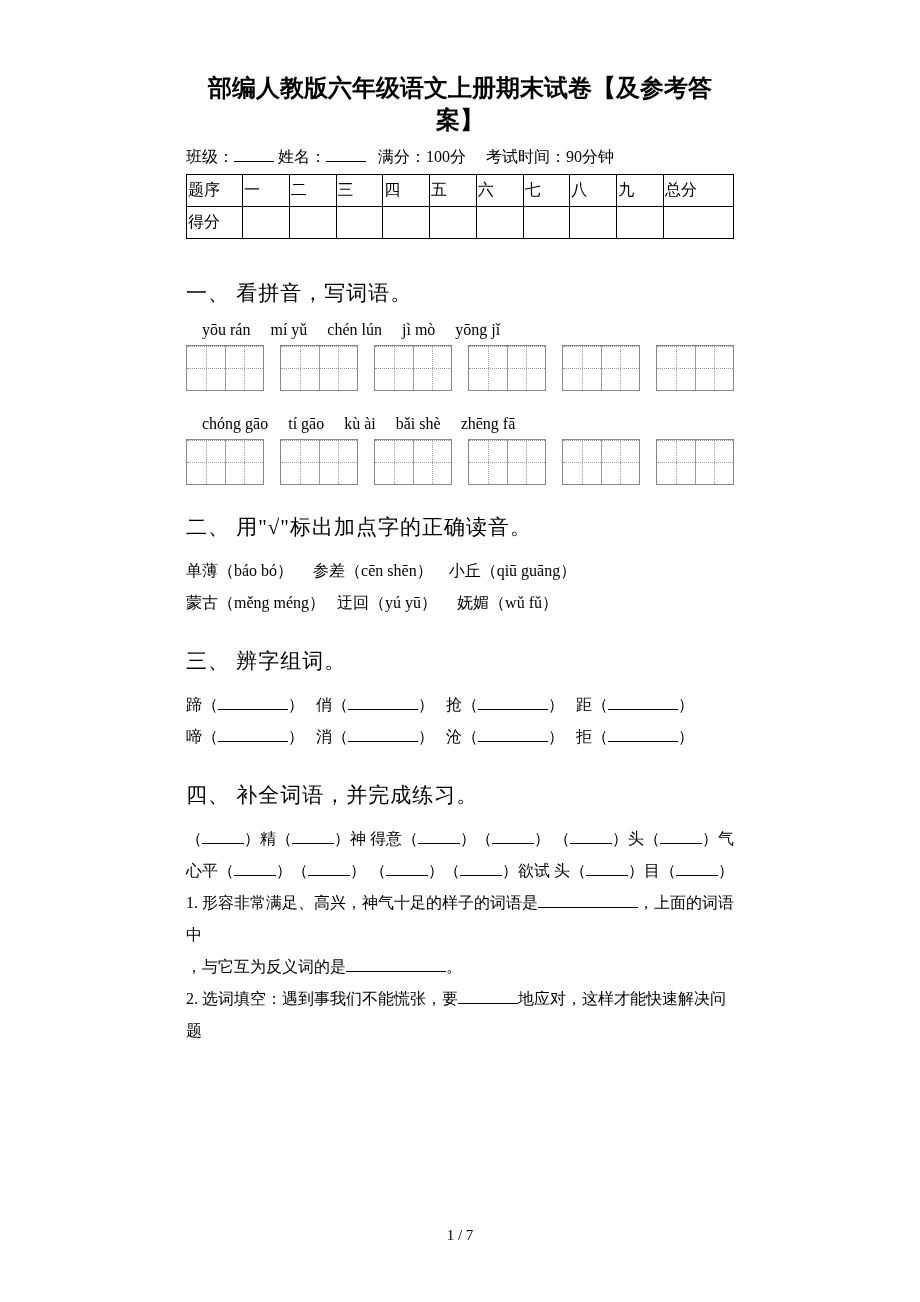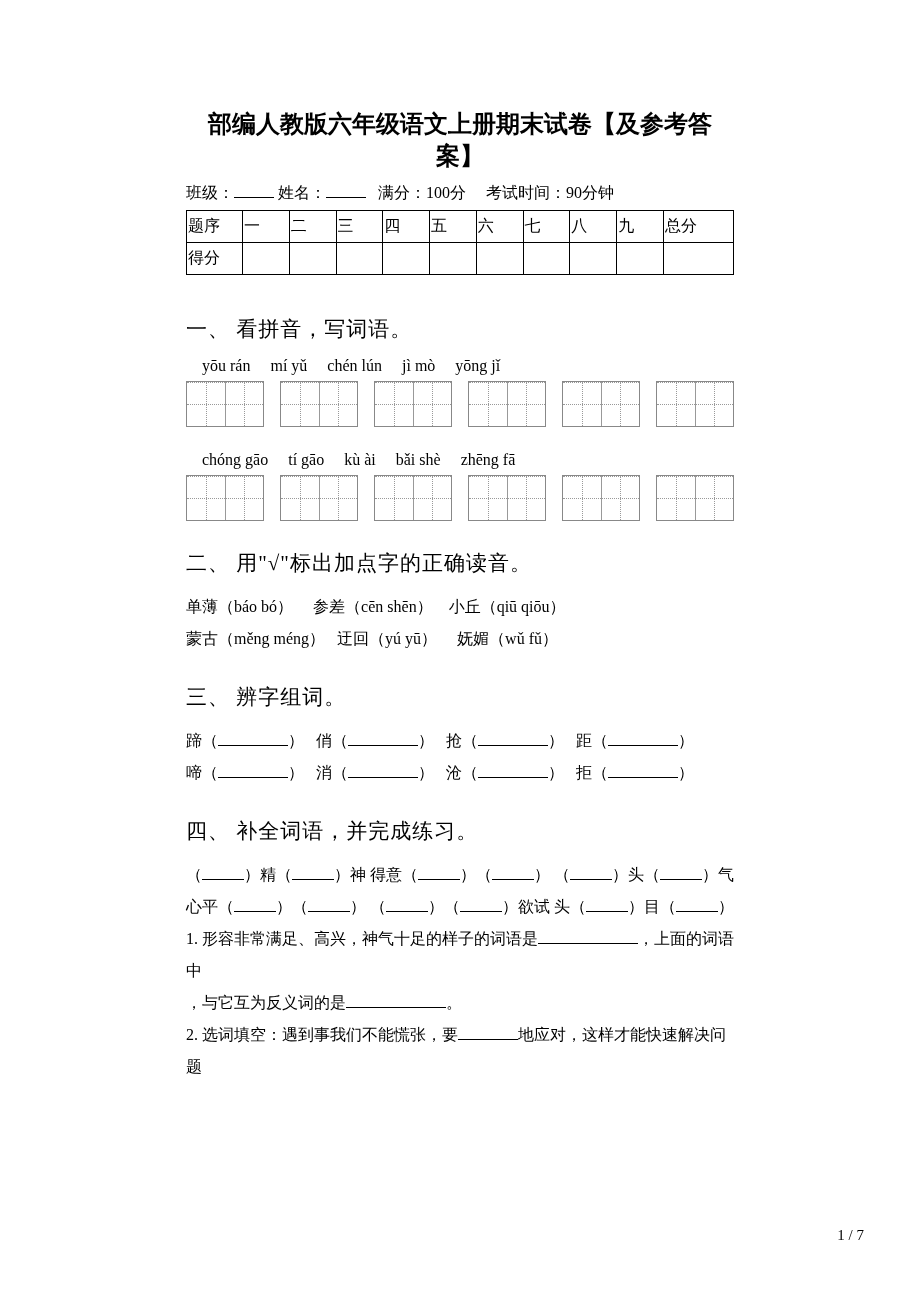--- a/index.html
+++ b/index.html
@@ -7,21 +7,21 @@
     font-family: "SimSun", "宋体", serif;
     background: #fff;
     margin: 0;
     padding: 0;
     color: #000;
   }
   .page {
     width: 808px;
     min-height: 1302px;
     margin: 0 auto;
-    padding: 108px 130px 40px 130px;
+    padding: 72px 130px 40px 130px;
     position: relative;
   }
   .title {
     font-family: "SimHei", "黑体", sans-serif;
     font-size: 24px;
     font-weight: bold;
     text-align: center;
     margin-bottom: 10px;
   }
   .meta-line {
@@ -107,21 +107,21 @@
     vertical-align: baseline;
   }
   .uline.narrow { min-width: 42px; }
   .uline.mid { min-width: 60px; }
   .uline.wide { min-width: 100px; }
 
   .footer {
     position: absolute;
     bottom: 58px;
     left: 0; right: 0;
-    text-align: right;
+    text-align: center;
     font-size: 15px;
   }
 </style>
 </head>
 <body>
 
 <div class="page">
 
   <div class="title">部编人教版六年级语文上册期末试卷【及参考答案】</div>
 
@@ -231,21 +231,21 @@
         <span class="vdot-l"></span>
         <span class="vdot-r"></span>
       </div>
   </div>
 
   <div class="section-head">二、 用"√"标出加点字的正确读音。</div>
   <div class="body-text">
     <div>
       <span>单薄（báo  bó）</span>&nbsp;&nbsp;&nbsp;&nbsp;
       <span>参差（cēn  shēn）</span>&nbsp;&nbsp;&nbsp;
-      <span>小丘（qiū  qiōu）</span>
+      <span>小丘（qiū  guāng）</span>
     </div>
     <div>
       <span>蒙古（měng  méng）</span>&nbsp;&nbsp;
       <span>迂回（yú  yū）</span>&nbsp;&nbsp;&nbsp;&nbsp;
       <span>妩媚（wǔ  fǔ）</span>
     </div>
   </div>
 
   <div class="section-head">三、 辨字组词。</div>
   <div class="body-text">

